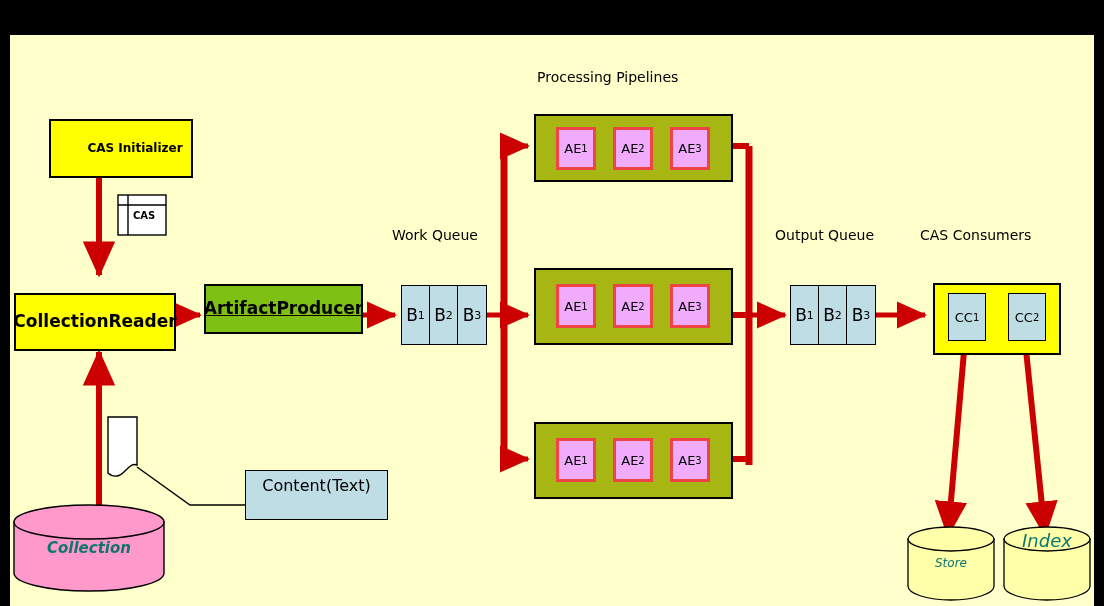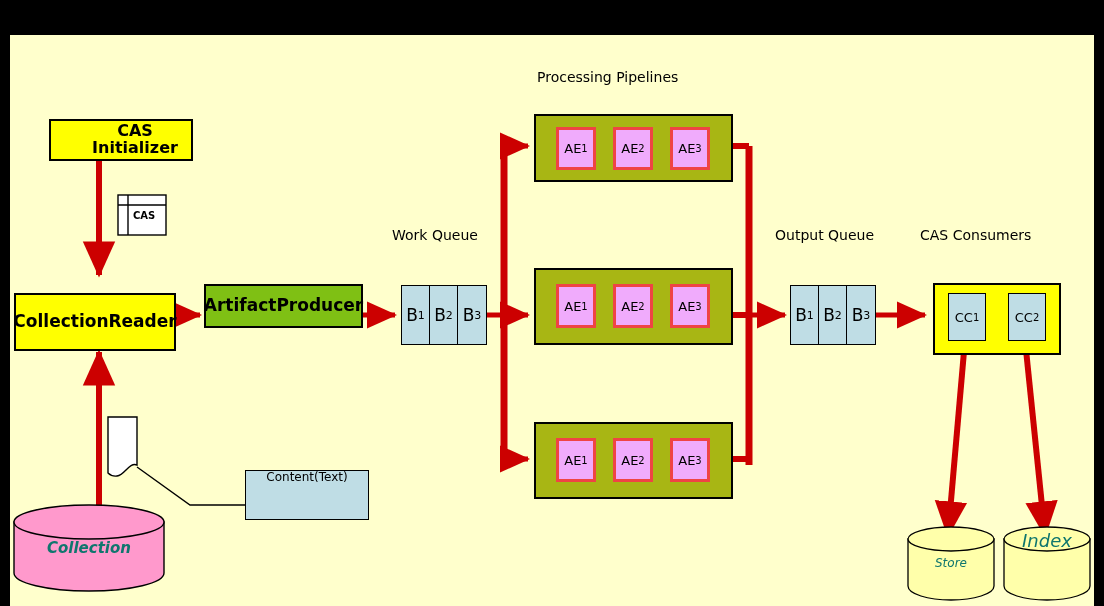--- a/index.html
+++ b/index.html
@@ -203,29 +203,29 @@
     </svg>
 
     <div class="caption" style="left:527px; top:34px;">Processing Pipelines</div>
 
     <div class="caption" style="left:382px; top:192px;">Work Queue</div>
 
     <div class="caption" style="left:765px; top:192px;">Output Queue</div>
 
     <div class="caption" style="left:910px; top:192px;">CAS Consumers</div>
 
-    <div class="node box-yellow" style="left:39px; top:84px; width:144px; height:42px; font-size:16px;padding-left:28px;">CAS Initializer</div>
+    <div class="node box-yellow" style="left:39px; top:84px; width:144px; height:59px; font-size:12px;padding-left:28px;">CAS Initializer</div>
 
     <div class="cas-icon-label" style="left:123px; top:175px;">CAS</div>
 
     <div class="node box-yellow" style="left:4px; top:258px; width:162px; height:58px; font-size:17px;">CollectionReader</div>
 
-    <div class="node box-green" style="left:194px; top:249px; width:159px; height:44px; font-size:17px;">ArtifactProducer</div>
-
-    <div class="node box-blue" style="left:235px; top:435px; width:124px; height:50px; font-size:12px; align-items:flex-start; ">Content(Text)</div>
+    <div class="node box-green" style="left:194px; top:249px; width:159px; height:50px; font-size:17px;text-decoration:underline;">ArtifactProducer</div>
+
+    <div class="node box-blue" style="left:235px; top:435px; width:143px; height:50px; font-size:16px; align-items:flex-start; padding-top:7px;">Content(Text)</div>
 
     <div class="cyl-label" style="left:4px; top:504px; width:150px; font-size:15px; font-weight:bold;">Collection</div>
 
     <div class="cyl-label" style="left:898px; top:521px; width:86px; font-size:12px;">Store</div>
 
     <div class="cyl-label" style="left:994px; top:495px; width:86px; font-size:18px;">Index</div>
 
     <div class="queue" style="left:391px; top:250px; width:86px; height:60px;">
       <div class="cell" style="width:28.66px;">
         <span>B</span>

